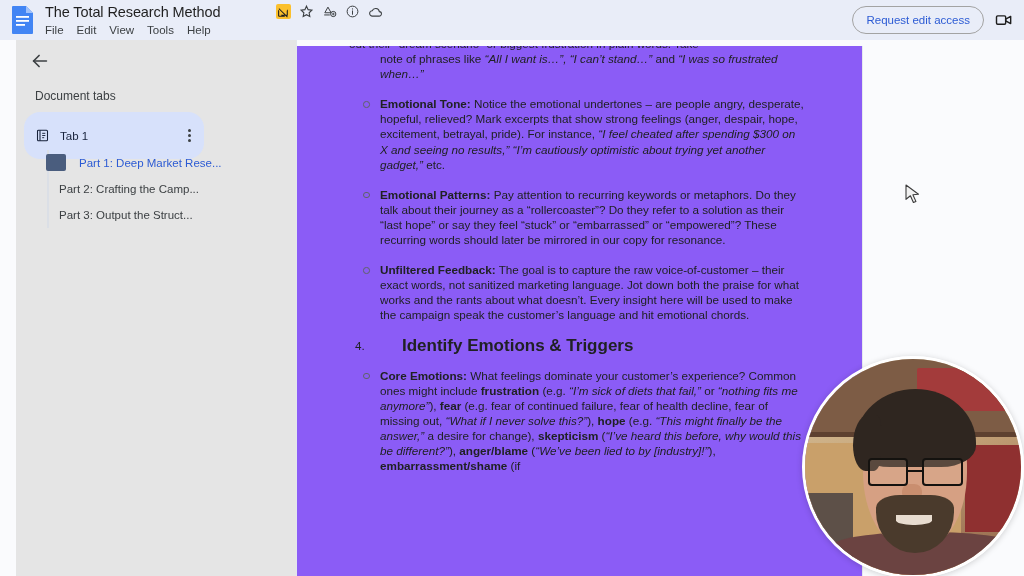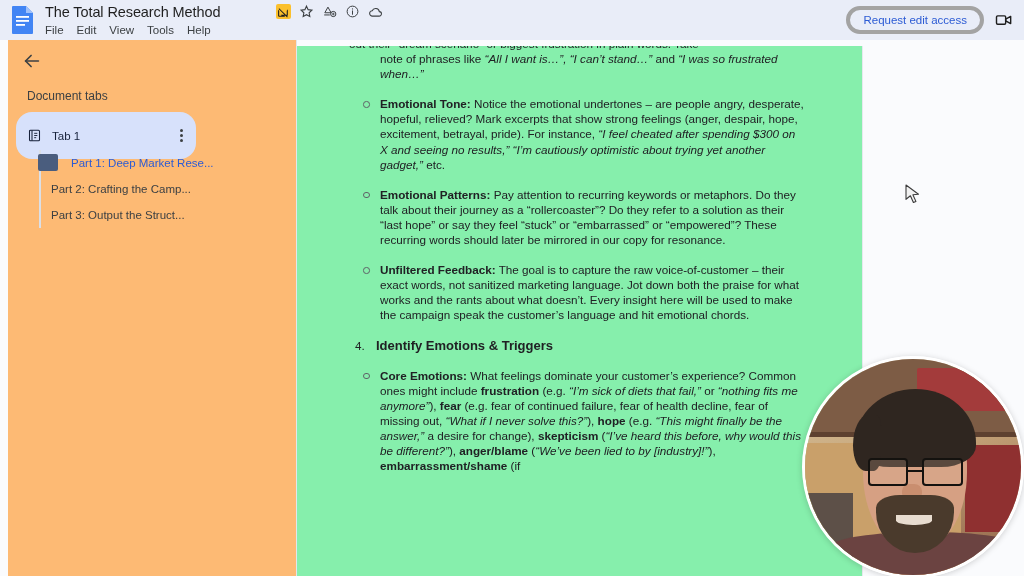--- a/index.html
+++ b/index.html
@@ -27,32 +27,32 @@
   }
   .title-icons { display: flex; align-items: center; gap: 8px; margin-left: 12px; }
   .ticon { width: 15px; height: 15px; display: block; color: #444746; }
   .ticon.badge { background: #fbc02d; border-radius: 2px; padding: 1px; width: 15px; height: 15px; }
   .menu-row { display: flex; gap: 13px; height: 17px; align-items: center; }
   .menu-row span { font-size: 11.5px; color: #3c4043; white-space: nowrap; }
   .header-right {
     margin-left: auto; display: flex; align-items: center; gap: 10px; margin-right: 10px;
   }
   .req-btn {
-    border: 4px solid #a3a3a3; border-radius: 18px;
+    border: 1px solid #a3a3a3; border-radius: 18px;
     height: 28px; padding: 0 13px;
     display: flex; align-items: center;
     font-size: 11.5px; color: #2c5bd4; background: transparent;
     white-space: nowrap;
   }
   .cam-icon { width: 20px; height: 20px; color: #1f1f1f; }
 
   
   .left-panel {
-    position: absolute; left: 8px; top: 40px; width: 296px; height: 536px;
-    background: #fdba74;
+    position: absolute; left: 16px; top: 40px; width: 296px; height: 536px;
+    background: #e5e5e5;
   }
   .back-arrow {
     position: absolute; left: 13px; top: 10px; width: 22px; height: 22px; color: #3c4043;
   }
   .panel-title {
     position: absolute; left: 19px; top: 49px;
     font-size: 12px; color: #3c4043;
   }
   .tab-pill {
     position: absolute; left: 8px; top: 72px; width: 180px; height: 47px;
@@ -83,21 +83,21 @@
     position: absolute; left: 296px; top: 40px; width: 1px; height: 536px; background: #e3e6ec;
   }
 
   
   .doc-area {
     position: absolute; left: 297px; top: 40px; width: 727px; height: 536px;
     background: #fafbfd; overflow: hidden;
   }
   .page {
     position: absolute; left: 0px; top: 0px; width: 566px; height: 536px;
-    background: #86efac;
+    background: #8b5cf6;
     border-right: 1px solid #e6e9ee;
   }
   .page-inner {
     position: absolute; left: 0; top: -4px; width: 566px;
     padding: 0 58px 0 52px;
     color: #202124;
   }
   .p {
     font-size: 11.7px; line-height: 15.1px; color: #202124;
     margin: 0;
@@ -115,21 +115,21 @@
   }
   .bullet-block::before {
     content: ""; position: absolute; left: 14px; top: 5px;
     width: 4.5px; height: 4.5px; border: 1px solid #5f6368; border-radius: 50%;
     background: transparent;
   }
   .num-block { position: relative; margin-top: 15px; padding-left: 27px; }
   .num-block .num {
     position: absolute; left: 6px; top: 0; font-size: 11.7px; line-height: 15.1px; color: #202124;
   }
-  .num-block .h { font-size: 13px; line-height: 15.1px; font-weight: bold; color: #202124; }
+  .num-block .h { font-size: 17px; line-height: 15.1px; font-weight: bold; color: #202124; margin-left: 26px; }
   .num-block .body { font-size: 11.7px; line-height: 15.1px; color: #202124; text-indent: 8px; }
 
   
   .webcam {
     position: absolute; left: 802px; top: 356px; width: 222px; height: 222px;
     border-radius: 50%; overflow: hidden;
     border: 3px solid #ffffff;
     box-shadow: 0 1px 6px rgba(0,0,0,0.18);
     z-index: 20;
   }

